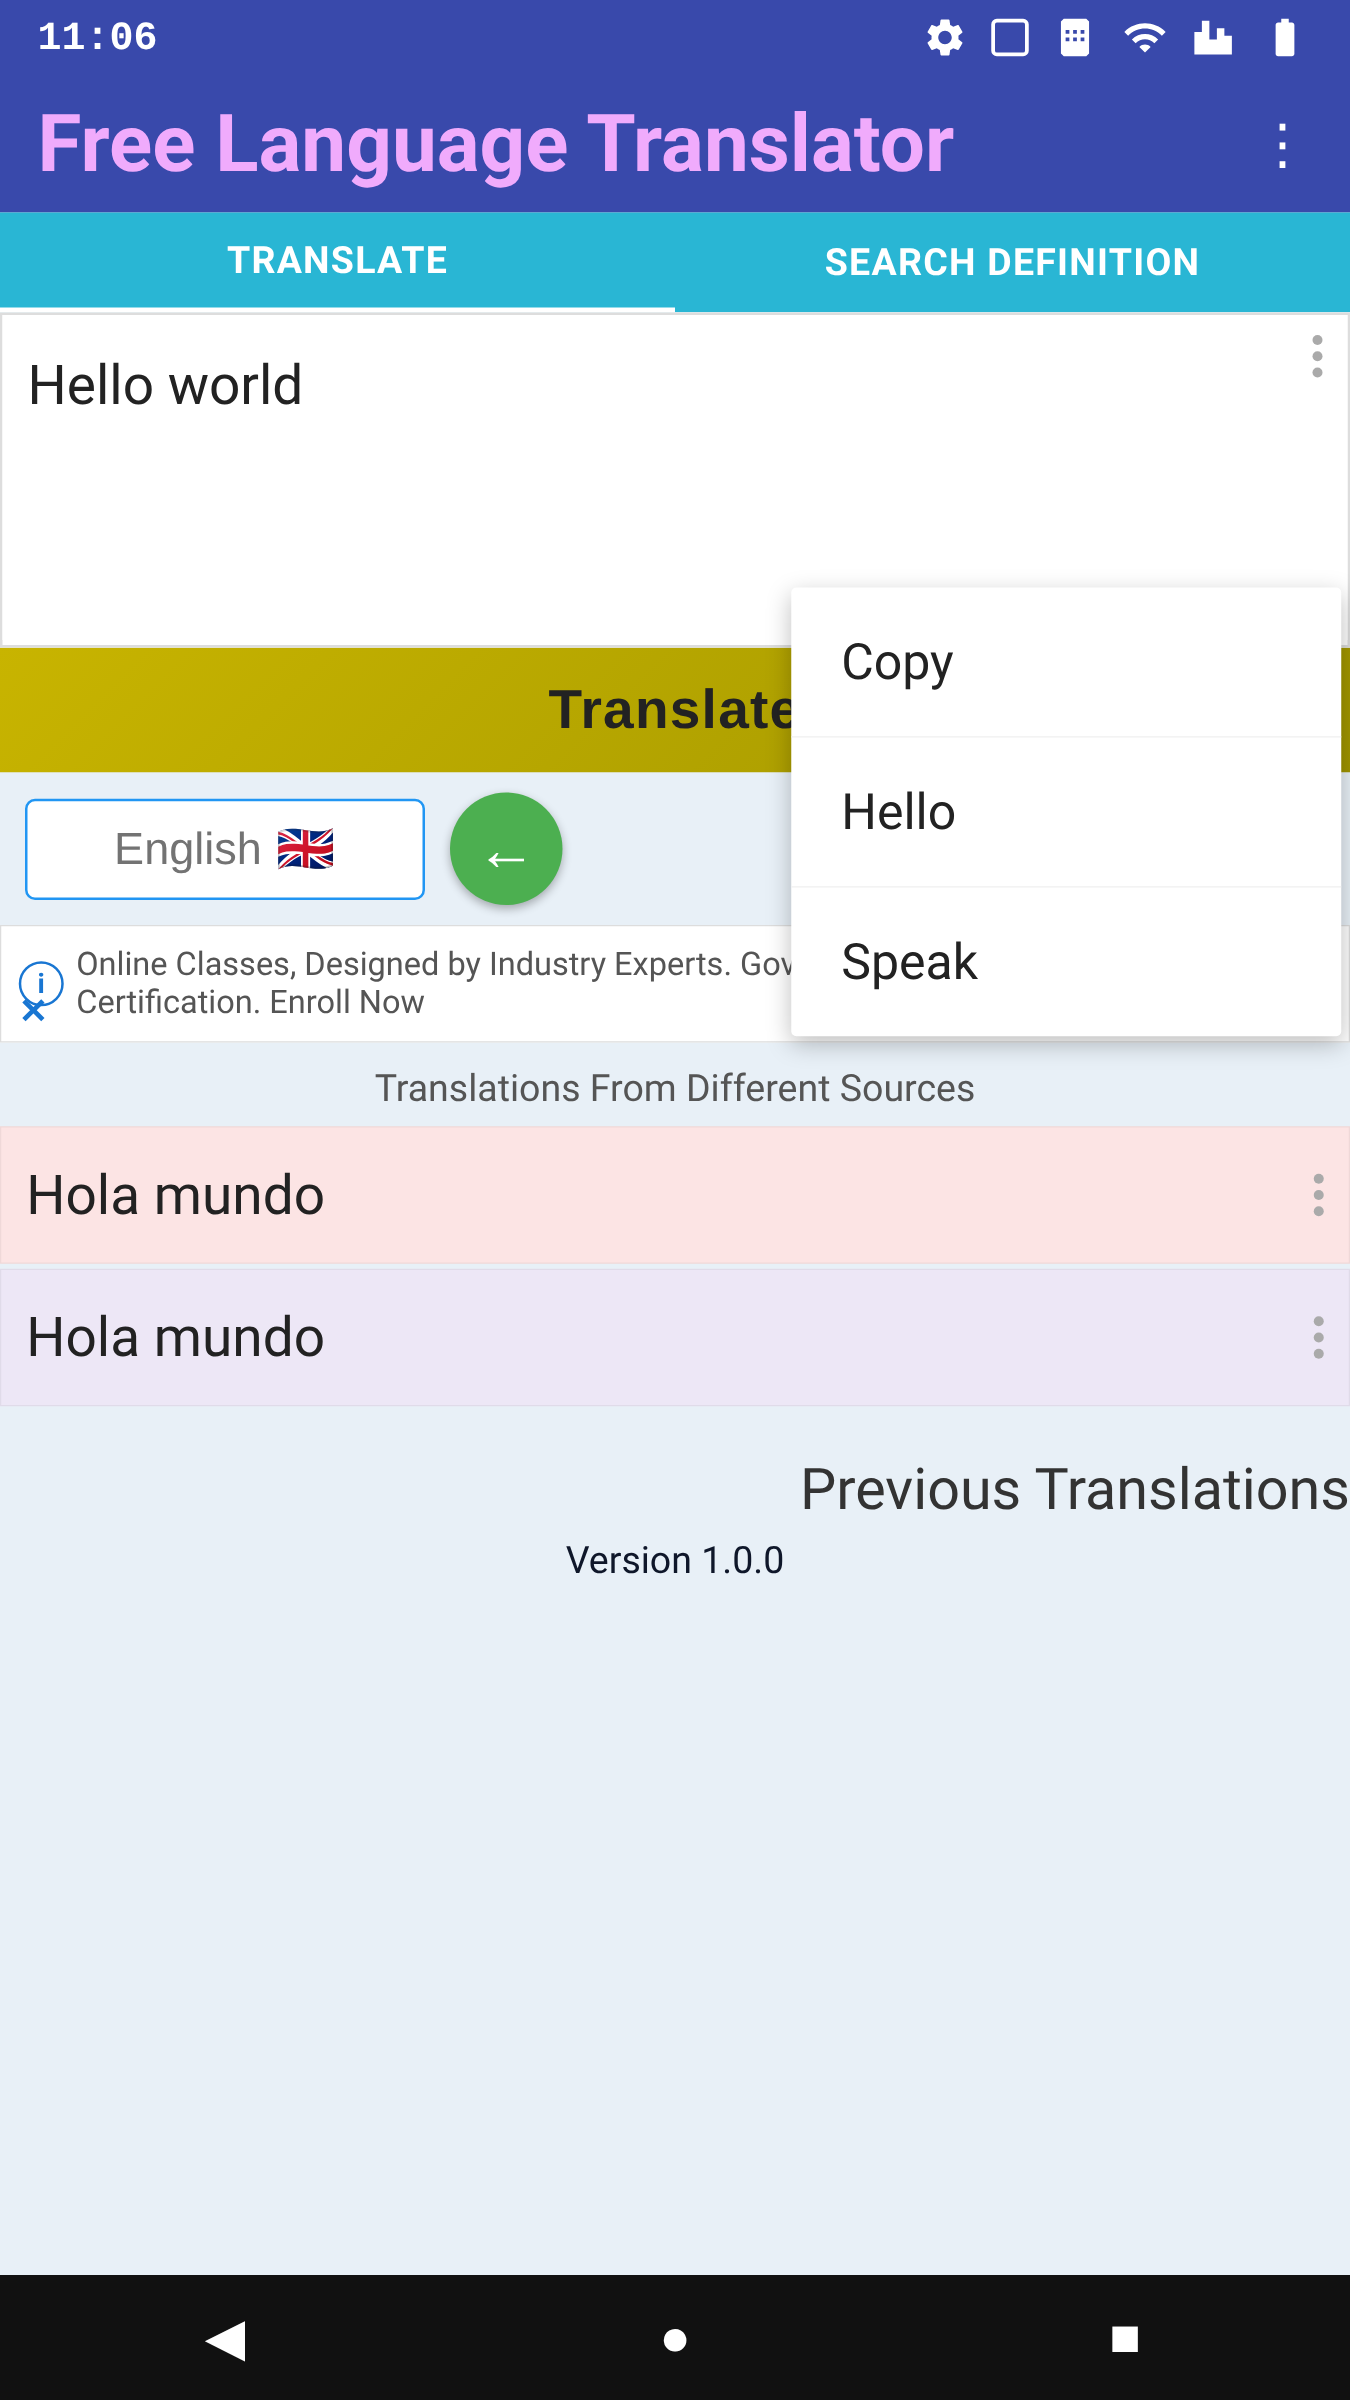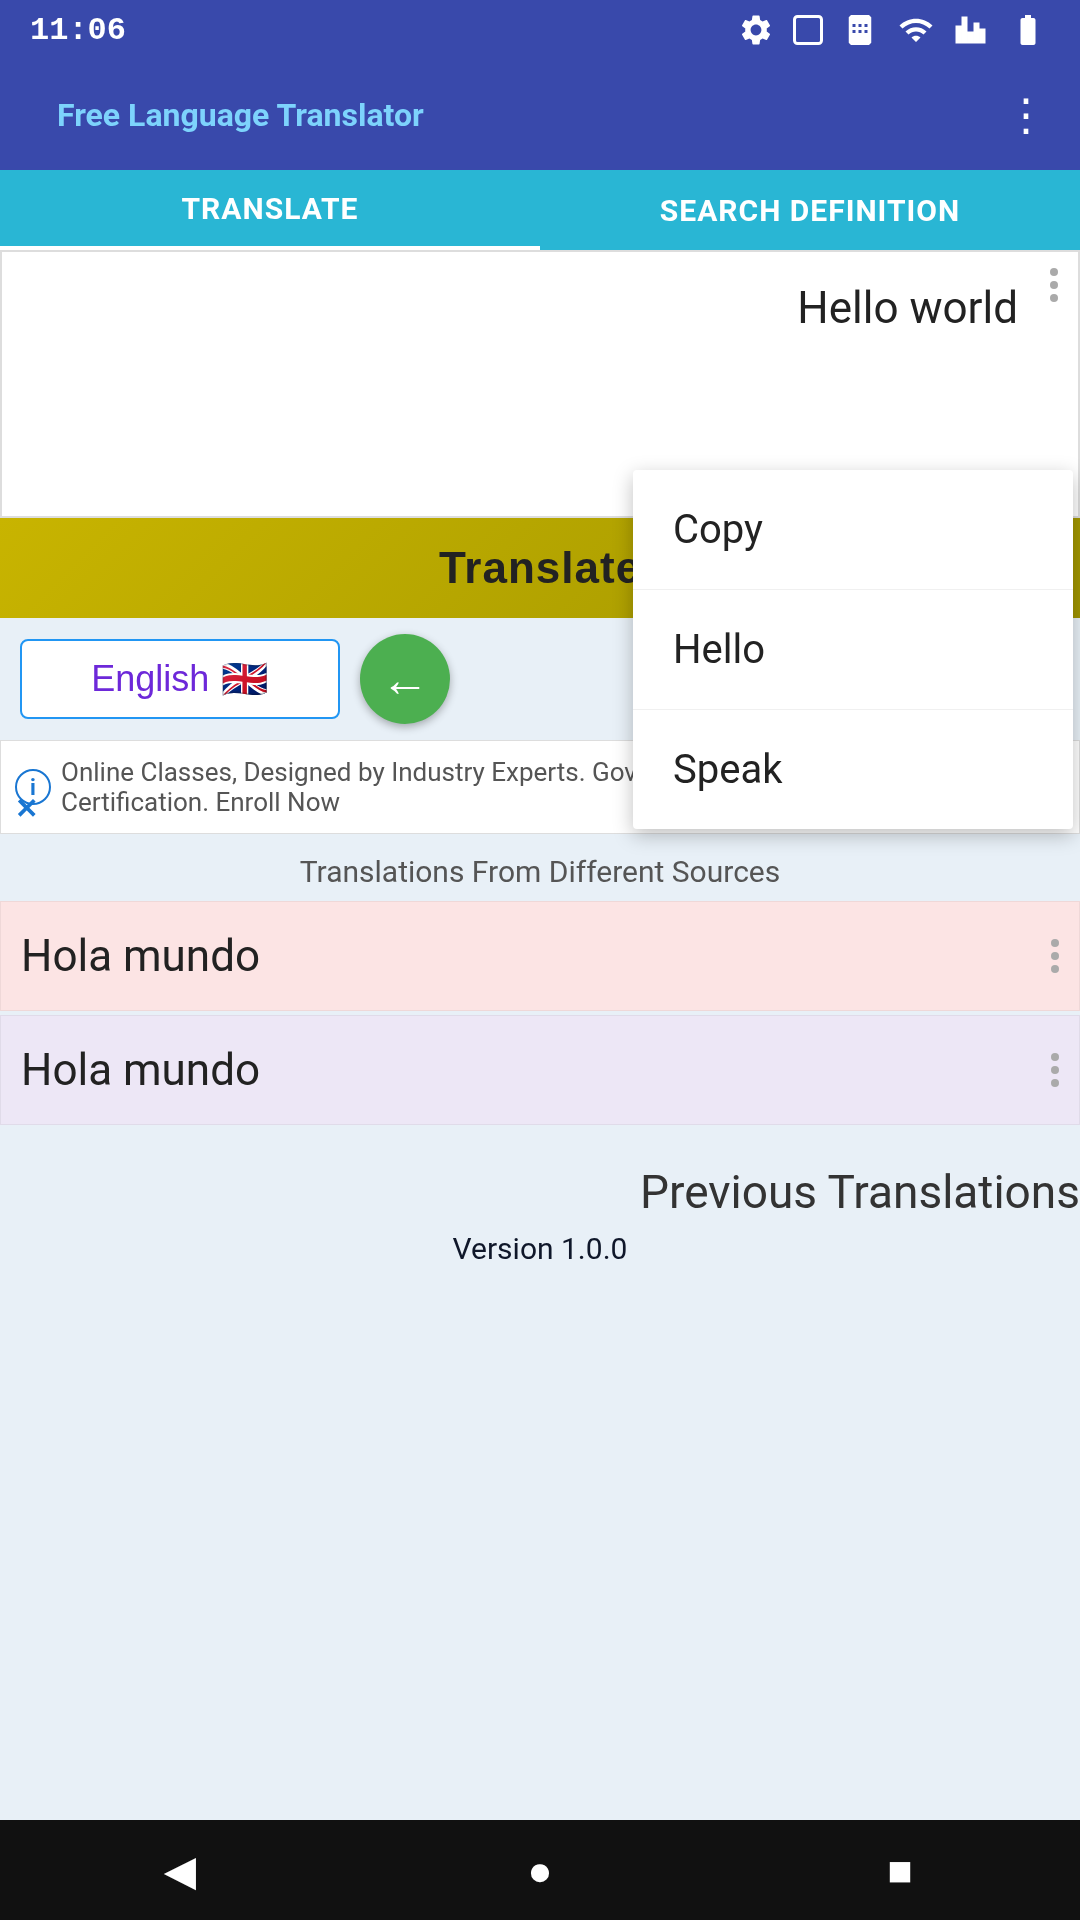--- a/index.html
+++ b/index.html
@@ -38,24 +38,23 @@
     .app-bar {
       background: #3949ab;
       height: 110px;
       display: flex;
       align-items: center;
       justify-content: space-between;
       padding: 0 30px;
       color: white;
     }
     .app-title {
-      font-size: 32px;
-      font-weight: bold;
-      color: #7dd3fc;
-      margin-left: 27px;
+      font-size: 64px;
+      font-weight: bold;
+      color: #f0abfc;
     }
     .more-icon {
       color: white;
       font-size: 44px;
       cursor: pointer;
       letter-spacing: 2px;
     }
 
     
     .tab-bar {
@@ -113,21 +112,20 @@
     .input-text {
       font-size: 44px;
       color: #222;
       padding: 30px 60px 30px 20px;
       min-height: 260px;
       width: 100%;
       border: none;
       outline: none;
       resize: none;
       font-family: inherit;
-      text-align: right;
     }
 
     
     .translate-btn {
       background: linear-gradient(135deg, #c8b400, #a09500);
       height: 100px;
       display: flex;
       align-items: center;
       justify-content: center;
       cursor: pointer;
@@ -146,21 +144,21 @@
       padding: 16px 20px;
       gap: 20px;
       background: #e8f0f7;
     }
     .lang-btn {
       background: white;
       border: 2px solid #2196f3;
       border-radius: 8px;
       padding: 16px 44px;
       font-size: 36px;
-      color: #6d28d9;
+      color: #737373;
       font-weight: 500;
       cursor: pointer;
       display: flex;
       align-items: center;
       gap: 12px;
       min-width: 320px;
       justify-content: center;
     }
     .lang-flag {
       font-size: 38px;

